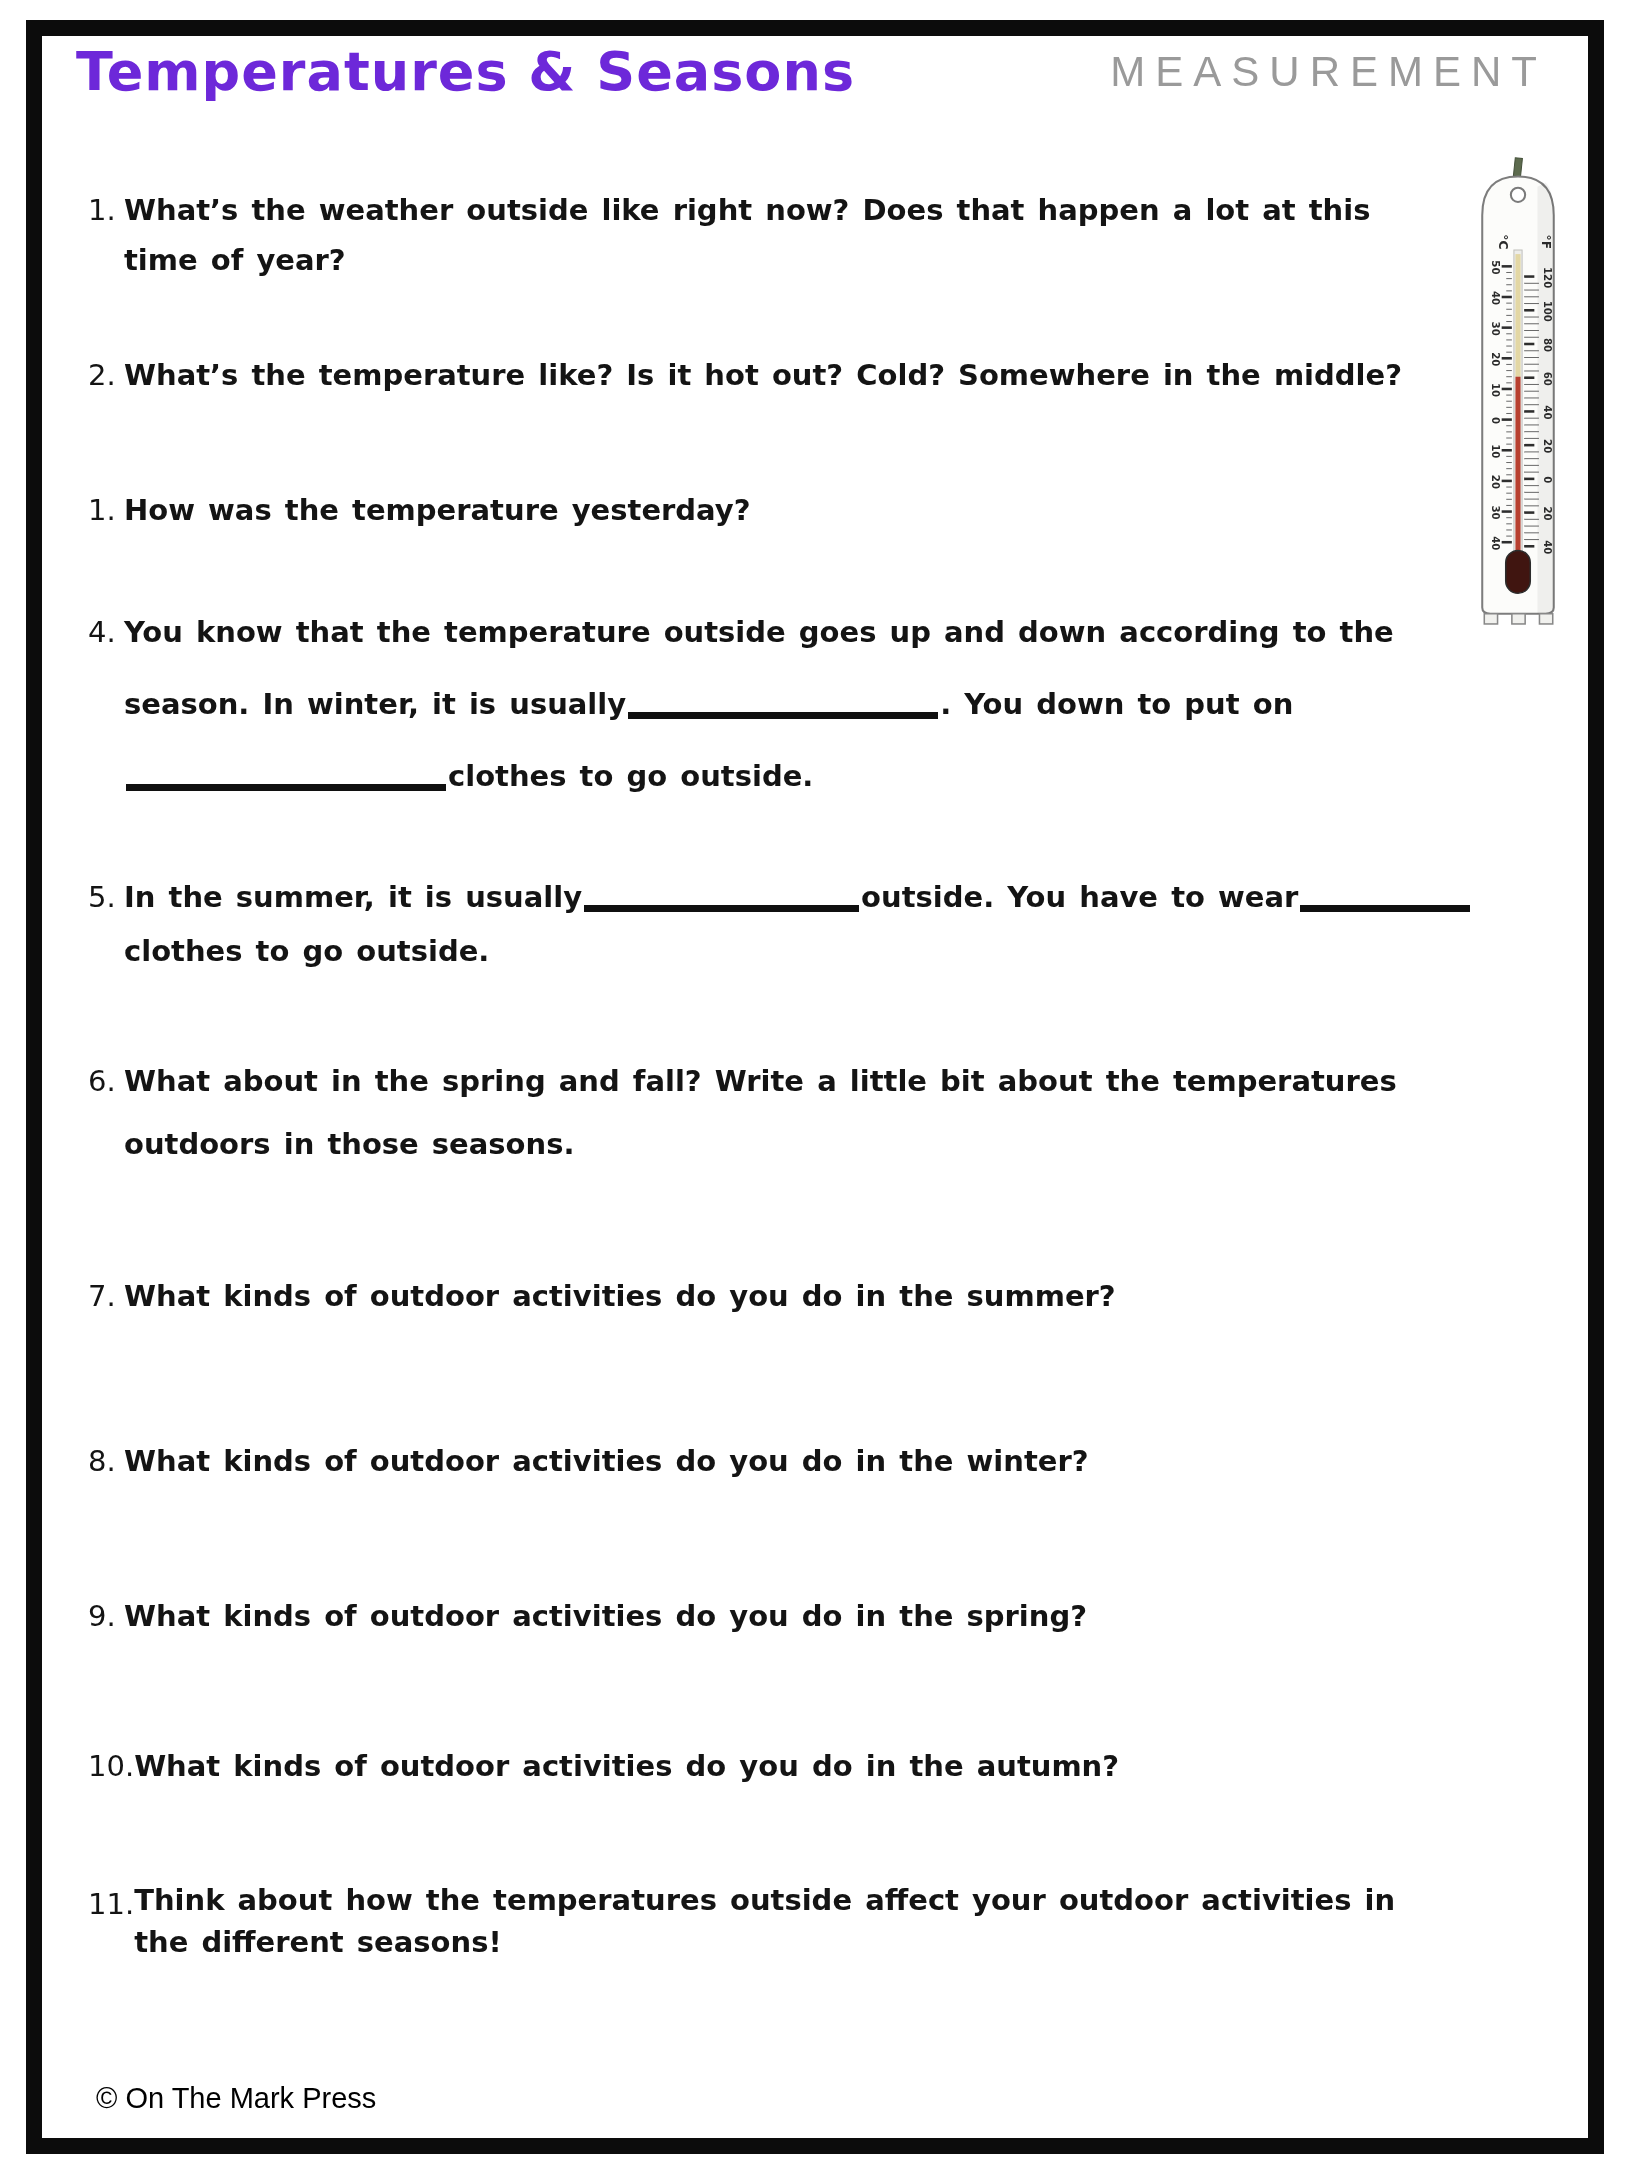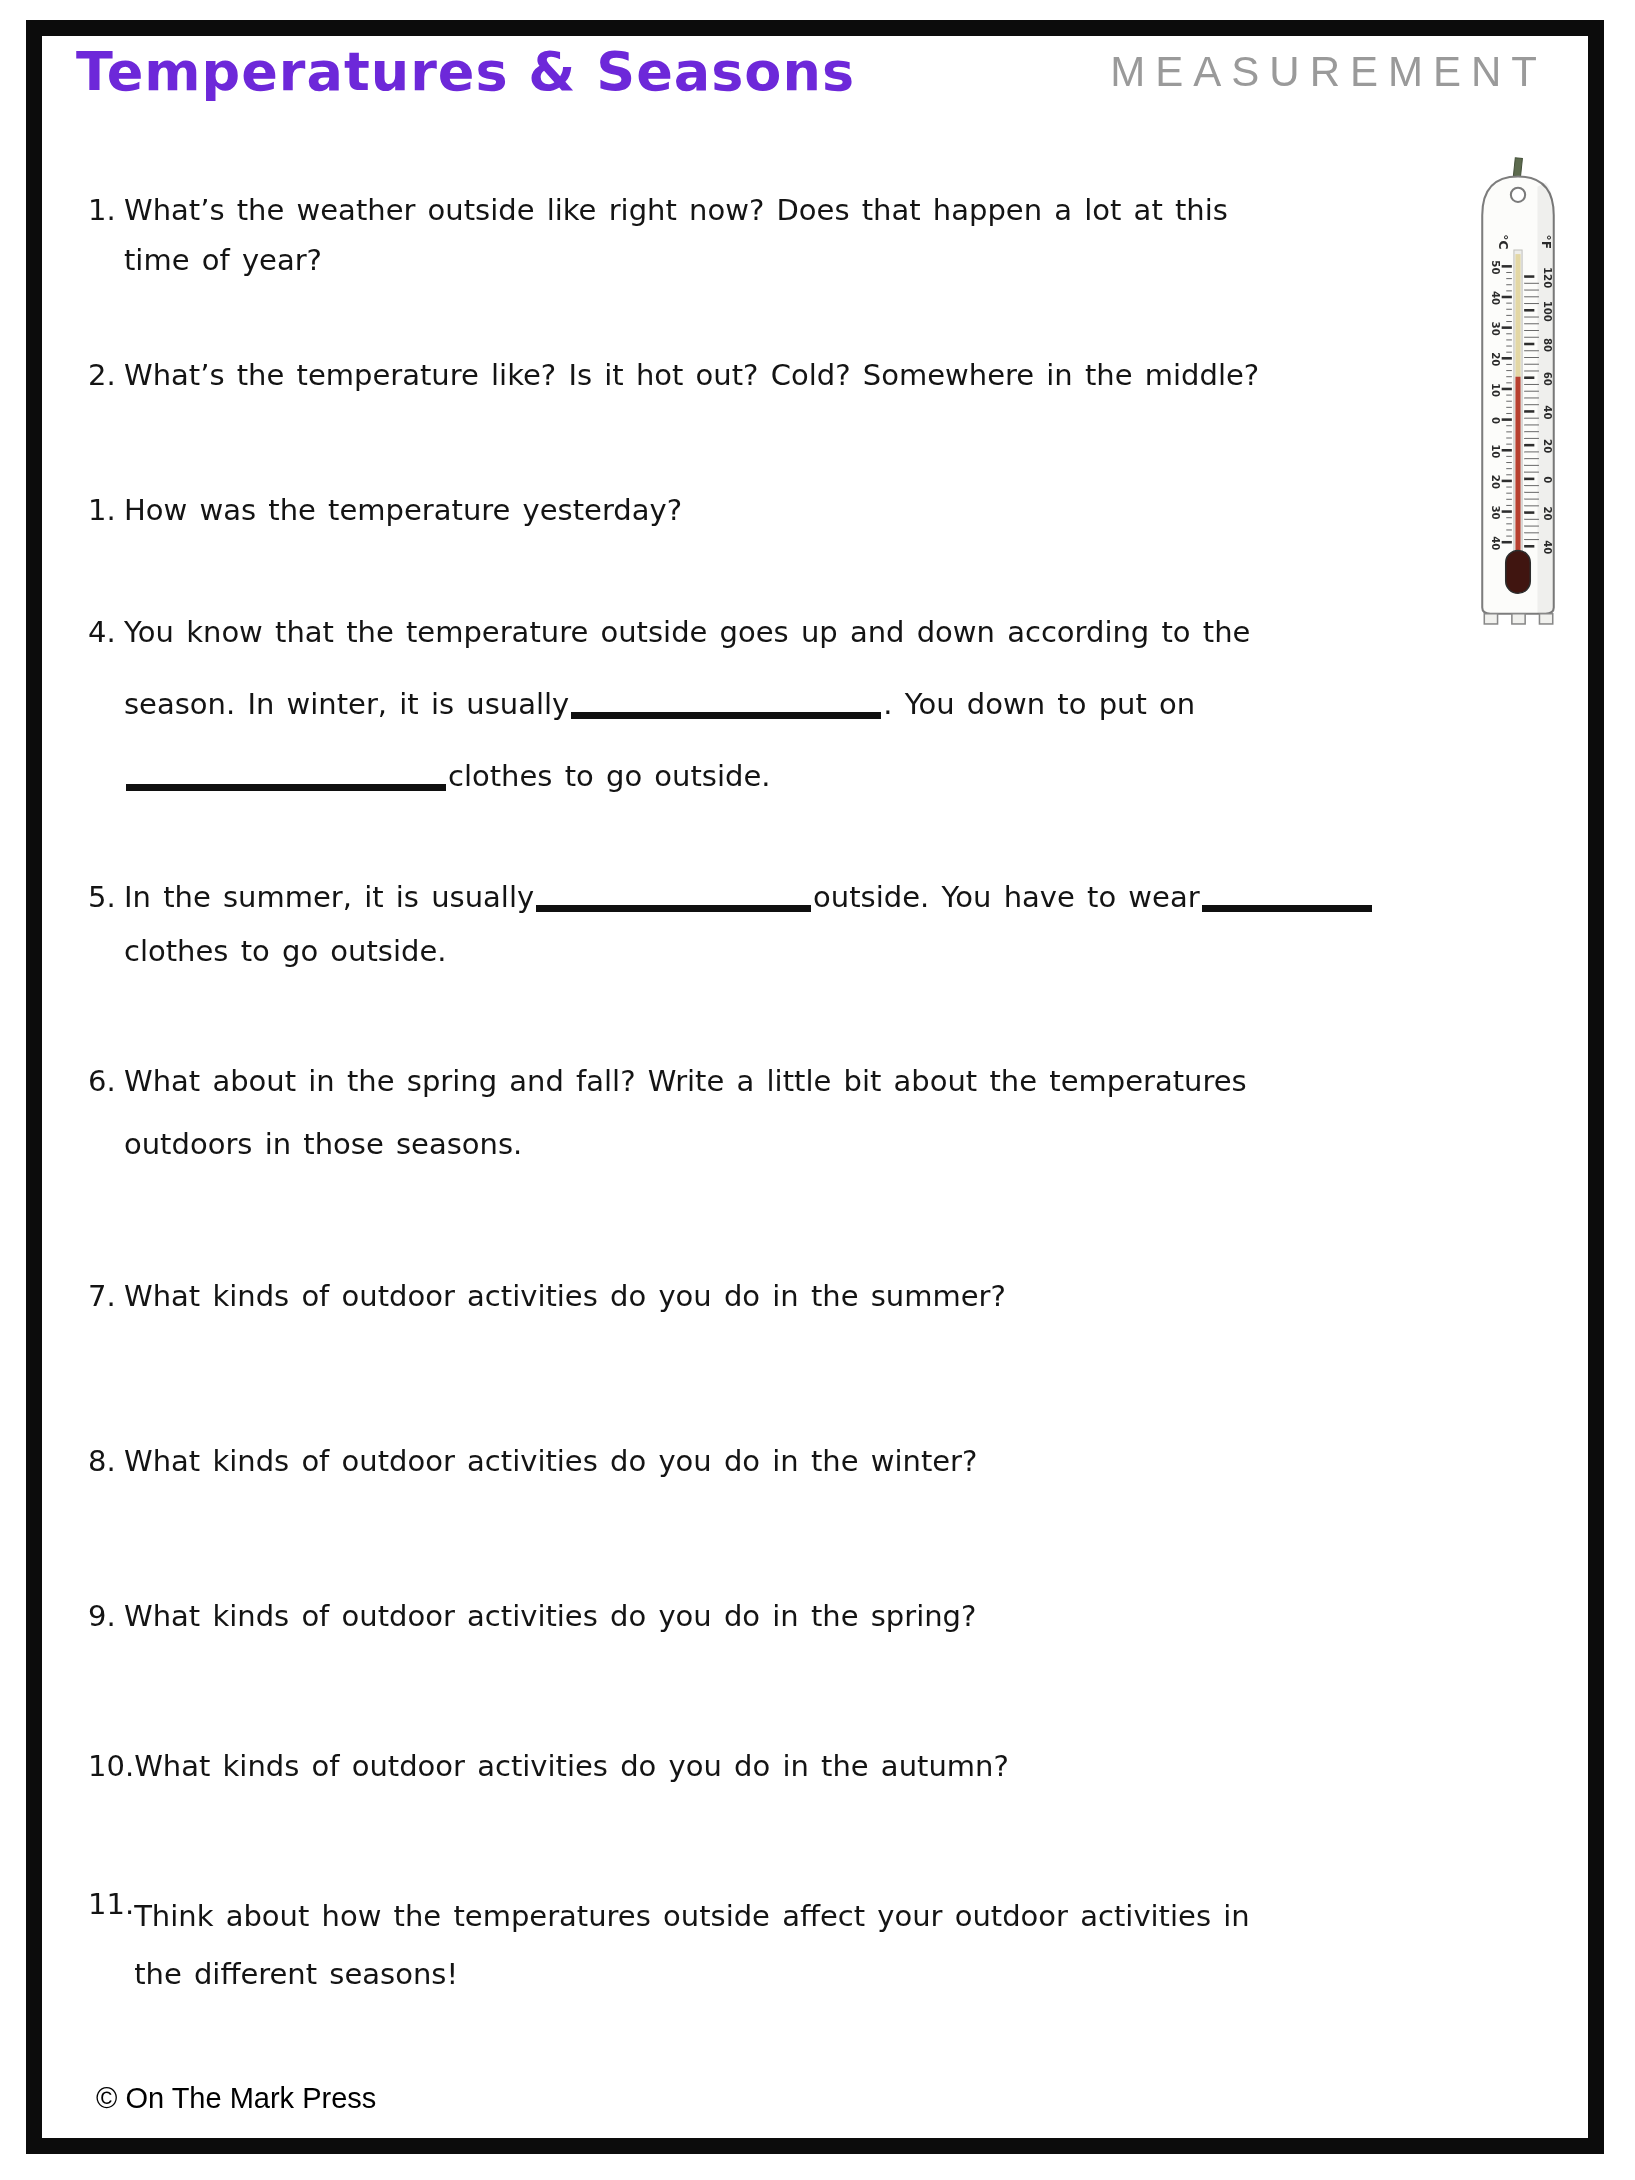--- a/index.html
+++ b/index.html
@@ -22,41 +22,41 @@
     font-family:"Liberation Sans",sans-serif;
   }
   .questions{
     position:absolute;left:88px;top:185px;width:1428px;
   }
   .q{display:flex;align-items:flex-start;}
   .q-num{
     min-width:36px;flex-shrink:0;font-size:29px;line-height:50px;word-spacing:3px;
   }
   .q-body{flex:1;}
-  .q-line{font-size:29px;line-height:50px;word-spacing:3px;white-space:nowrap;}
+  .q-line{font-size:29px;line-height:50px;word-spacing:3px;white-space:nowrap;font-weight:bold;}
   .blank{
     display:inline-block;border-bottom:7px solid #101010;height:26px;
     transform:translateY(5px);margin:0 2px;
   }
   
   .q:nth-child(1){margin-bottom:65px;}
   .q:nth-child(2){margin-bottom:85px;}
   .q:nth-child(3){margin-bottom:72px;}
   .q:nth-child(4){margin-bottom:71px;}
   .q:nth-child(5){margin-bottom:80px;}
   .q:nth-child(6){margin-bottom:102px;}
   .q:nth-child(7){margin-bottom:115px;}
   .q:nth-child(8){margin-bottom:105px;}
   .q:nth-child(9){margin-bottom:100px;}
   .q:nth-child(10){margin-bottom:88px;}
   .q:nth-child(4) .q-line{margin-bottom:22px;}
   .q:nth-child(5) .q-line{margin-bottom:4px;}
   .q:nth-child(6) .q-line{margin-bottom:13px;}
   .q .q-line:last-child{margin-bottom:0;}
-  .q:nth-child(11) .q-line{line-height:42px;margin-top:16px;}
+  .q:nth-child(11) .q-line{line-height:42px;}
   .thermo{
     position:absolute;left:1470px;top:156px;width:96px;height:470px;
   }
   .footer{
     position:absolute;left:96px;top:2082px;
     font-size:29px;color:#000000;font-family:"Liberation Sans",sans-serif;
   }
   svg text{font-family:"DejaVu Sans",sans-serif;}
 </style>
 </head>

